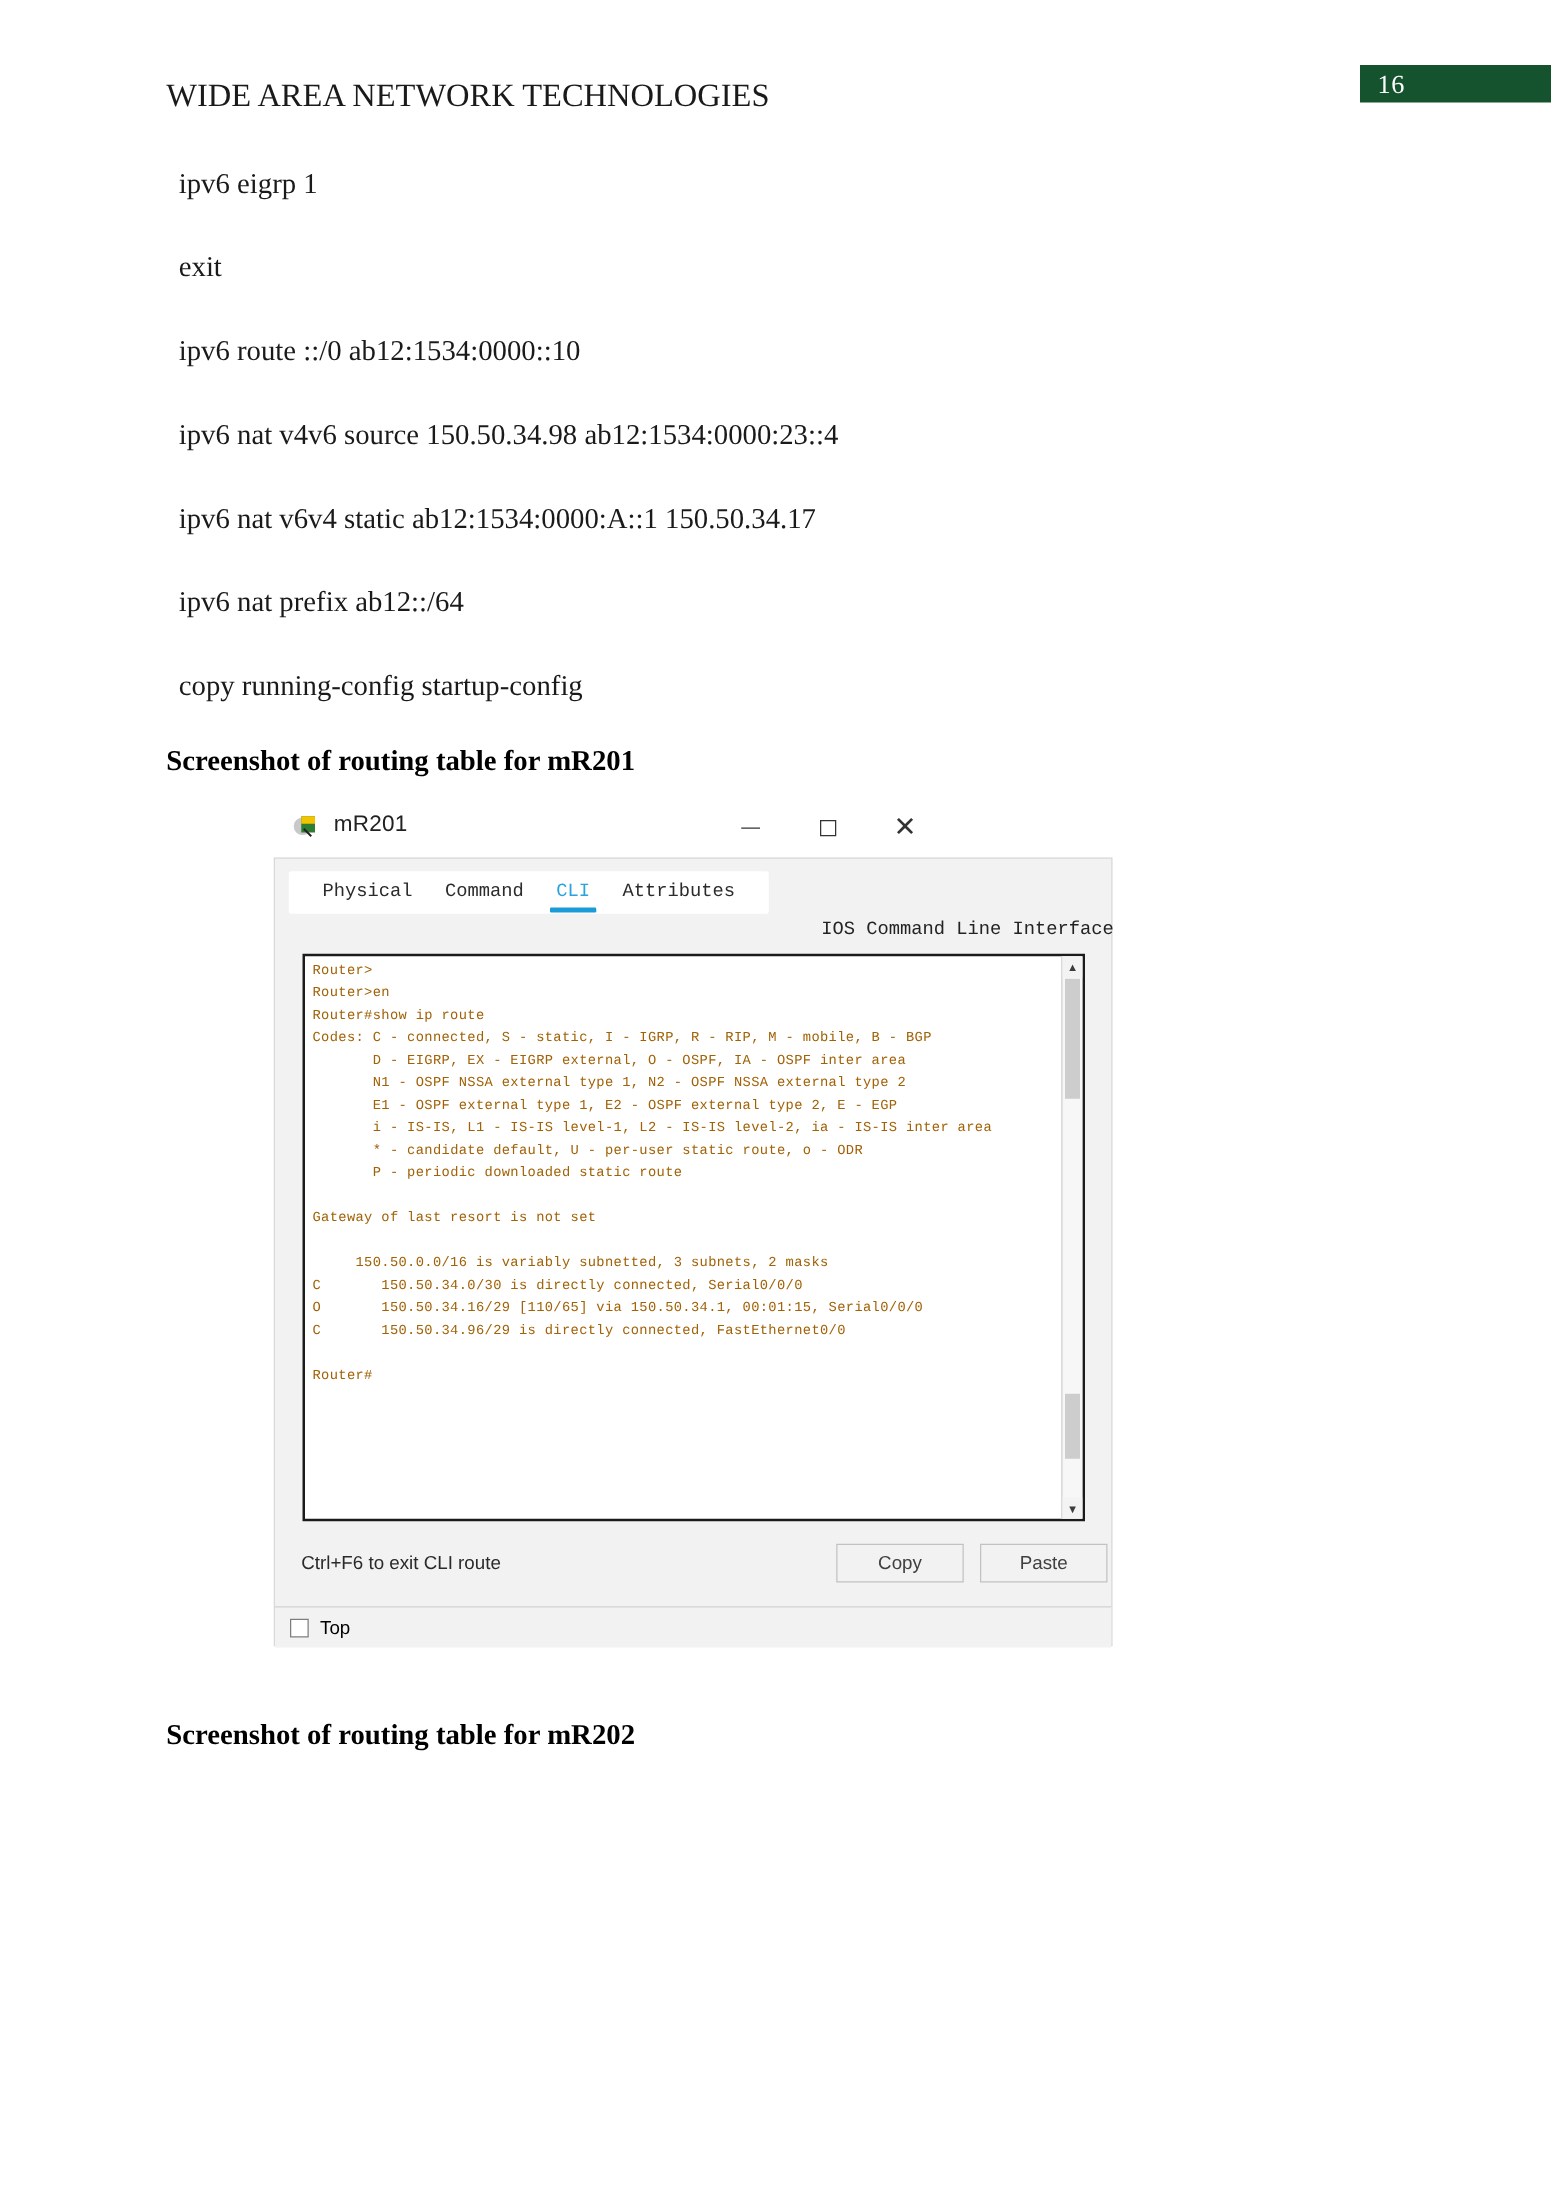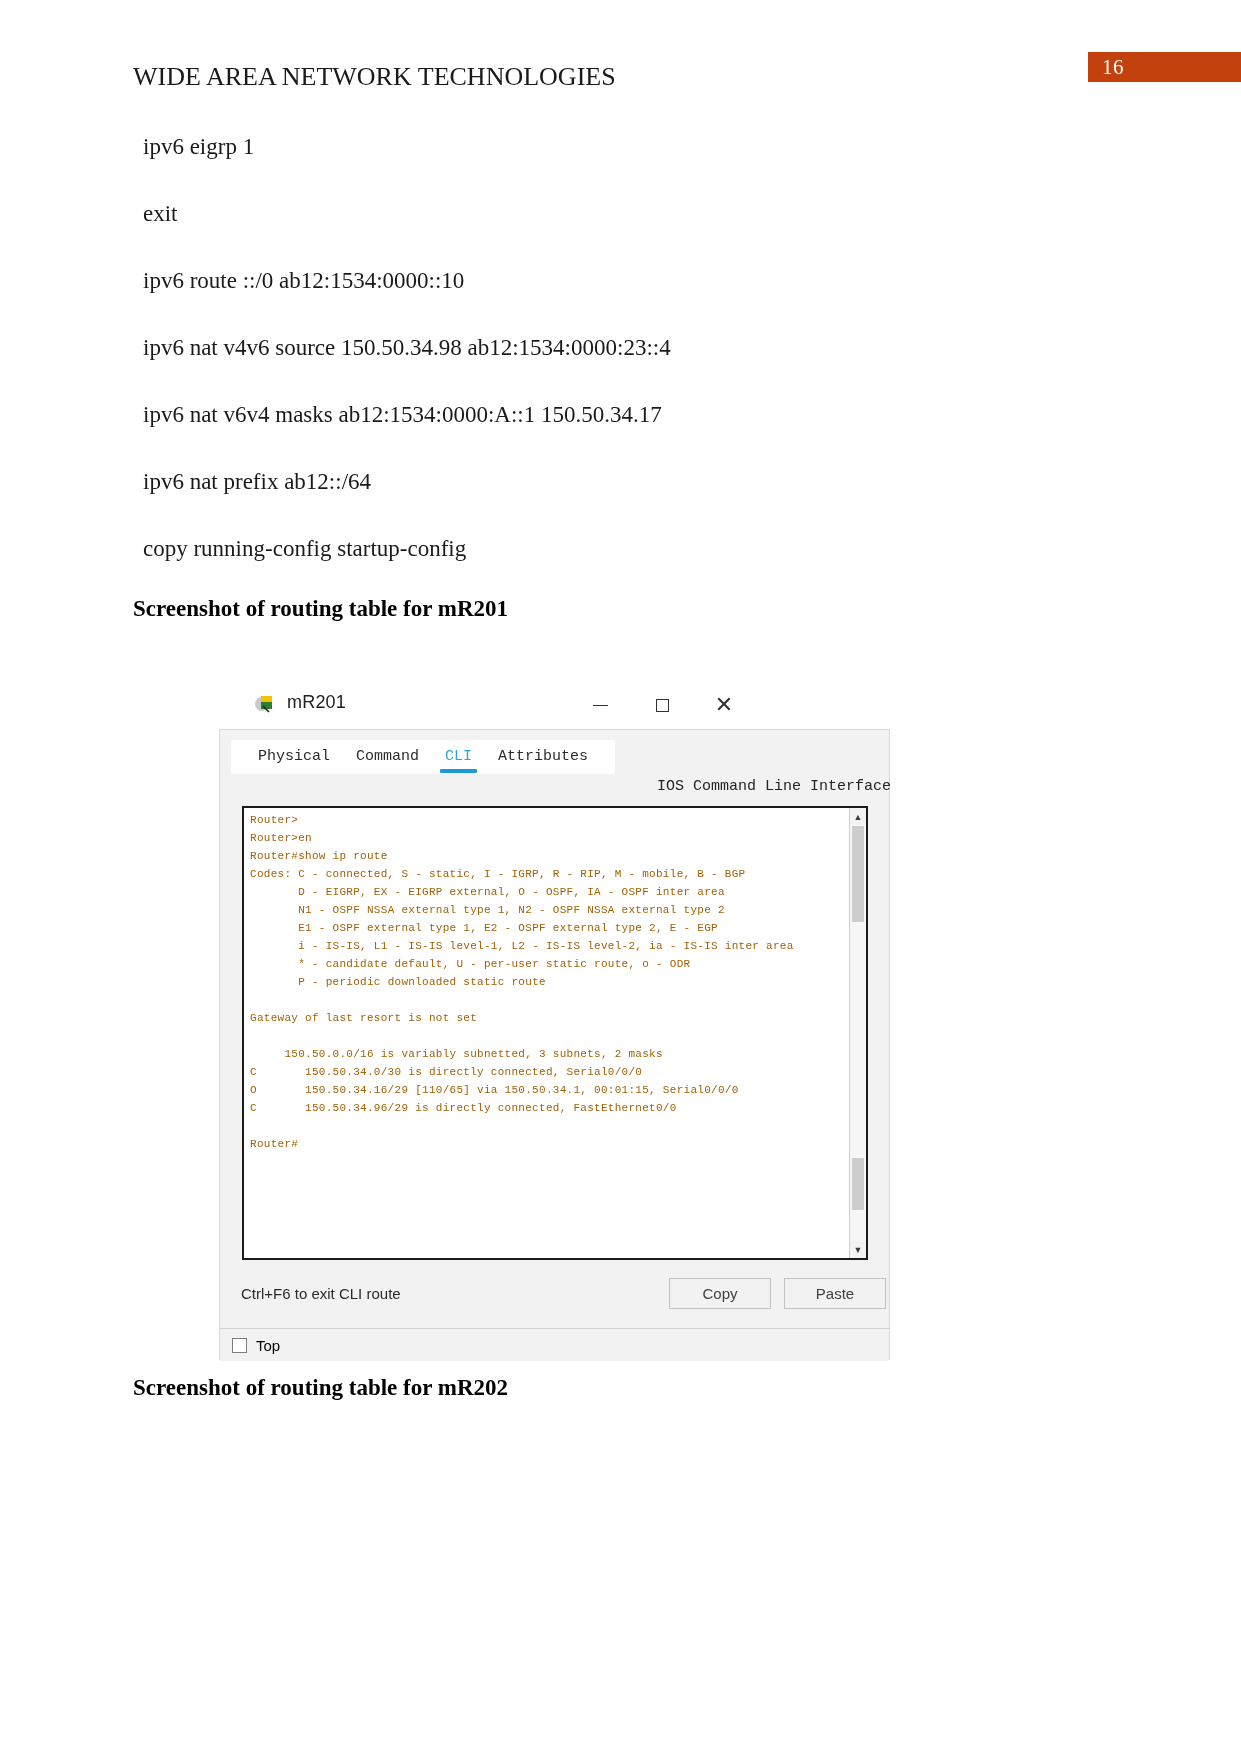--- a/index.html
+++ b/index.html
@@ -21,21 +21,21 @@
     inset: 0;
     background: #ffffff;
   }
 
   .page-number-badge {
     position: absolute;
     top: 52px;
     left: 1088px;
     width: 153px;
     height: 30px;
-    background: #c2410c;
+    background: #14532d;
     color: #ffffff;
     font-family: "Liberation Serif", serif;
     font-size: 21px;
     line-height: 30px;
     padding-left: 14px;
     box-sizing: border-box;
     letter-spacing: 0.5px;
   }
 
   .doc-title {
@@ -73,26 +73,25 @@
     color: #000000;
     white-space: nowrap;
   }
   .section-heading.first { top: 596px; }
   .section-heading.second { top: 1375px; }
 
   
   .pt-window {
     position: absolute;
     left: 219px;
-    top: 681px;
+    top: 638px;
     width: 536px;
     height: 679px;
     background: #ffffff;
     box-sizing: border-box;
-    padding-left: 20px;
   }
 
   .pt-titlebar {
     position: relative;
     height: 48px;
     background: #ffffff;
     display: flex;
     align-items: center;
   }
   .pt-app-icon {
@@ -333,21 +332,21 @@
 
   <div class="page-number-badge">16</div>
 
   <div class="doc-title">WIDE AREA NETWORK TECHNOLOGIES</div>
 
   <div class="body-lines">
     <p class="body-line">ipv6 eigrp 1</p>
     <p class="body-line">exit</p>
     <p class="body-line">ipv6 route ::/0 ab12:1534:0000::10</p>
     <p class="body-line">ipv6 nat v4v6 source 150.50.34.98 ab12:1534:0000:23::4</p>
-    <p class="body-line">ipv6 nat v6v4 masks ab12:1534:0000:A::1 150.50.34.17</p>
+    <p class="body-line">ipv6 nat v6v4 static ab12:1534:0000:A::1 150.50.34.17</p>
     <p class="body-line">ipv6 nat prefix ab12::/64</p>
     <p class="body-line">copy running-config startup-config</p>
   </div>
 
   <div class="section-heading first">Screenshot of routing table for mR201</div>
 
   <div class="pt-window">
 
     <div class="pt-titlebar">
       <span class="pt-app-icon">

